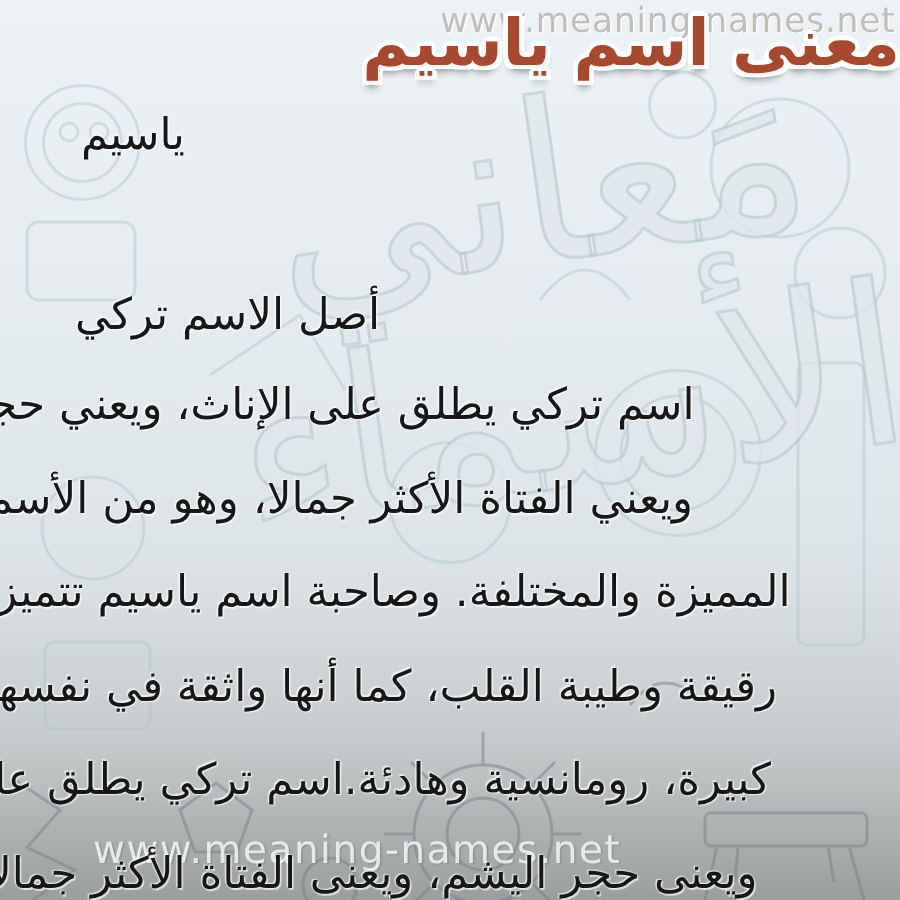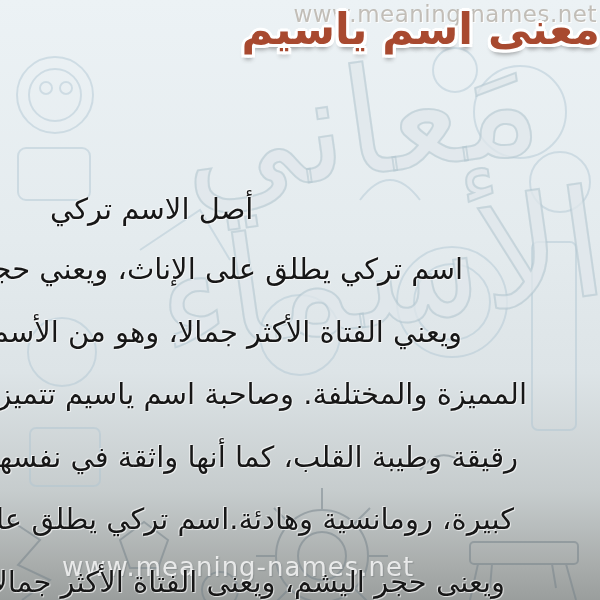--- a/index.html
+++ b/index.html
@@ -94,20 +94,21 @@
   </svg>
 
   <div class="calligraphy">مَعاني الأسماء</div>
 
   <div class="wm-top">www.meaning-names.net</div>
 
   <div class="wm-bottom">www.meaning-names.net</div>
 
   <div class="title">معنى اسم ياسيم</div>
 
+  <div class="line l1">ياسيم</div>
   <div class="line l3">أصل الاسم تركي</div>
   <div class="line l4">اسم تركي يطلق على الإناث، ويعني حجر اليشم،</div>
   <div class="line l5">ويعني الفتاة الأكثر جمالا، وهو من الأسماء</div>
   <div class="line l6">المميزة والمختلفة. وصاحبة اسم ياسيم تتميز بشخصية</div>
   <div class="line l7">رقيقة وطيبة القلب، كما أنها واثقة في نفسها بصورة</div>
   <div class="line l8">كبيرة، رومانسية وهادئة.اسم تركي يطلق على الإناث،</div>
   <div class="line l9">ويعنى حجر اليشم، ويعنى الفتاة الأكثر جمالا، وهو</div>
 
 </div>
 

